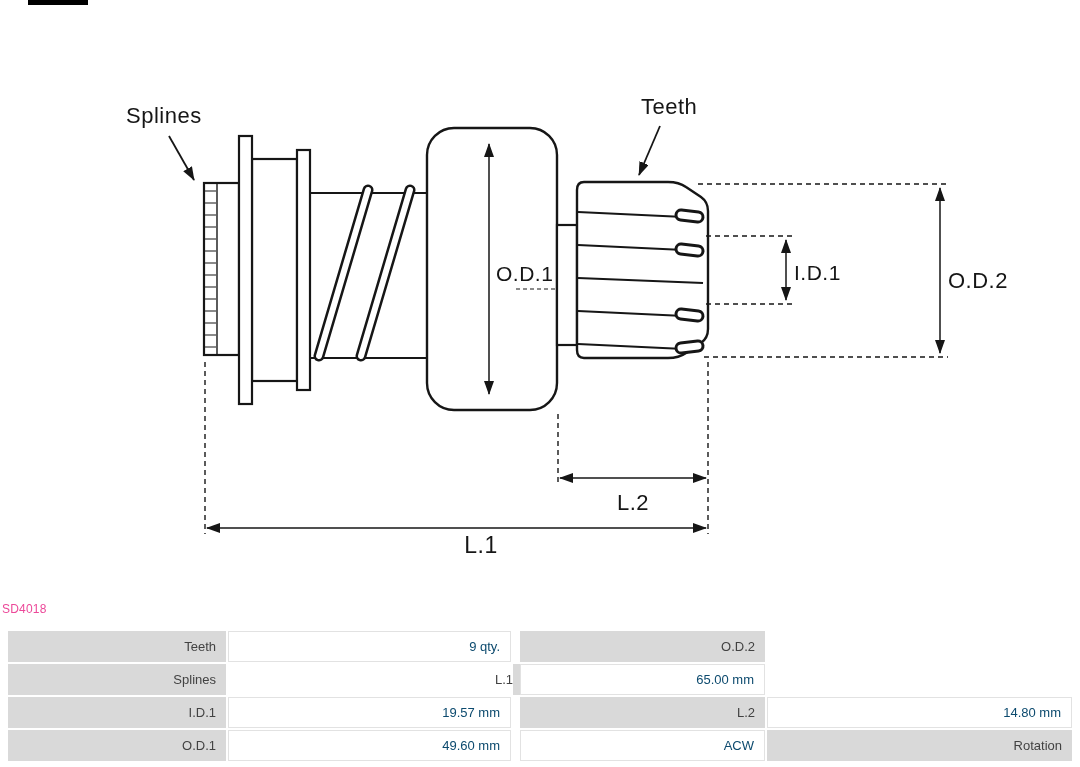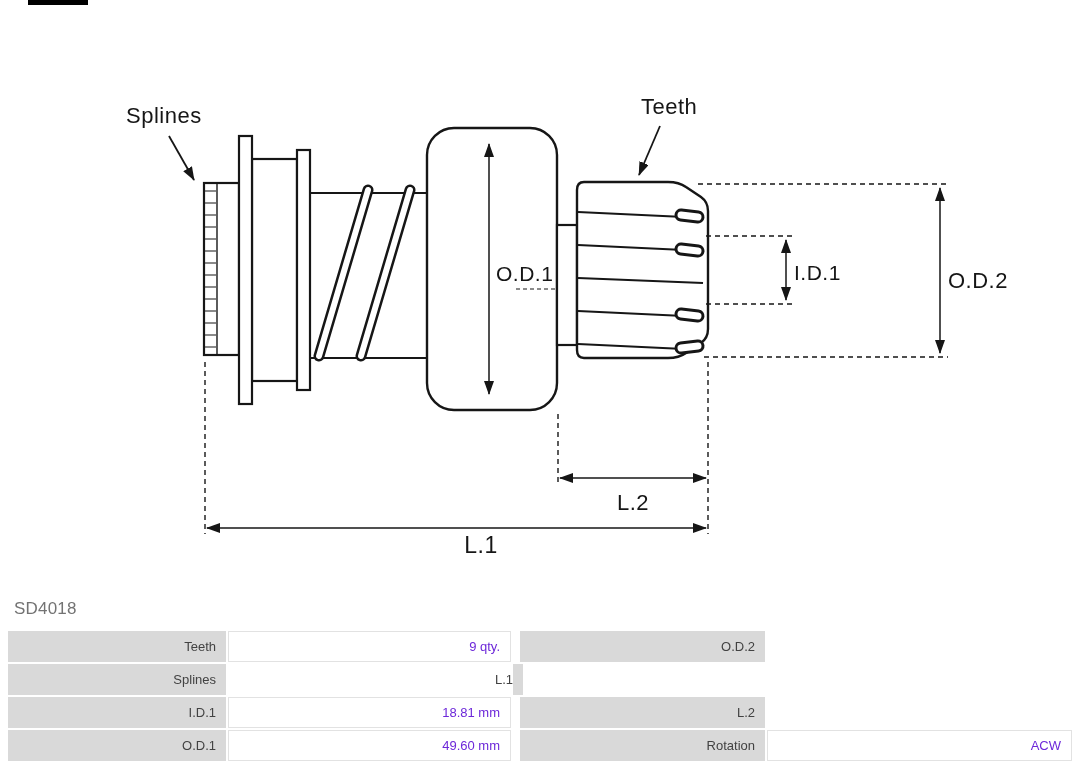--- a/index.html
+++ b/index.html
@@ -10,42 +10,42 @@
     overflow:hidden;
   }
   .page { position:relative; width:1080px; height:767px; background:#fff; }
   .drawing { position:absolute; top:0; left:0; }
   svg text {
     font-family:"Liberation Sans", sans-serif;
     fill:#161616;
     letter-spacing:0.5px;
   }
   .part-code {
-    position:absolute; top:599px; left:14px;
-    font-size:17px; line-height:20px;
-    color:#737373;
+    position:absolute; top:599px; left:2px;
+    font-size:12px; line-height:20px;
+    color:#ec4899;
     letter-spacing:0.2px;
   }
   .spec-table {
     position:absolute; top:631px; left:8px; width:1064px;
     display:flex; flex-direction:column; gap:2px;
   }
   .spec-row {
     display:grid;
     grid-template-columns:218px 283px 5px 245px 1fr;
     column-gap:2px;
     height:31px;
   }
   .cell {
     display:flex; align-items:center; justify-content:flex-end;
     padding-right:10px;
     font-size:13px;
   }
   .cell.label { background:#d9d9d9; color:#424242; }
-  .cell.value { background:#fff; border:1px solid #e2e2e2; color:#6d28d9; }
+  .cell.value { background:#fff; border:1px solid #e2e2e2; color:#0c4a6e; }
   .spacer { background:transparent; }
 </style>
 </head>
 <body>
 
 <div class="page">
 
   <svg class="drawing" width="1080" height="580" viewBox="0 0 1080 580" xmlns="http://www.w3.org/2000/svg">
     <defs>
       <marker id="ah" markerUnits="userSpaceOnUse" markerWidth="14" markerHeight="10" refX="13" refY="5" orient="auto-start-reverse">
@@ -156,31 +156,33 @@
       <div class="cell label">Teeth</div>
       <div class="cell value">9 qty.</div>
       <div class="spacer"></div>
       <div class="cell label">O.D.2</div>
     </div>
 
     <div class="spec-row">
       <div class="cell label">Splines</div>
       <div class="spacer"></div>
       <div class="cell label">L.1</div>
+      <div class="cell value">65.00 mm</div>
     </div>
 
     <div class="spec-row">
       <div class="cell label">I.D.1</div>
-      <div class="cell value">18.81 mm</div>
+      <div class="cell value">19.57 mm</div>
       <div class="spacer"></div>
       <div class="cell label">L.2</div>
+      <div class="cell value">14.80 mm</div>
     </div>
 
     <div class="spec-row">
       <div class="cell label">O.D.1</div>
       <div class="cell value">49.60 mm</div>
       <div class="spacer"></div>
+      <div class="cell value">ACW</div>
       <div class="cell label">Rotation</div>
-      <div class="cell value">ACW</div>
     </div>
 
   </div>
 </div>
 
 </body></html>

